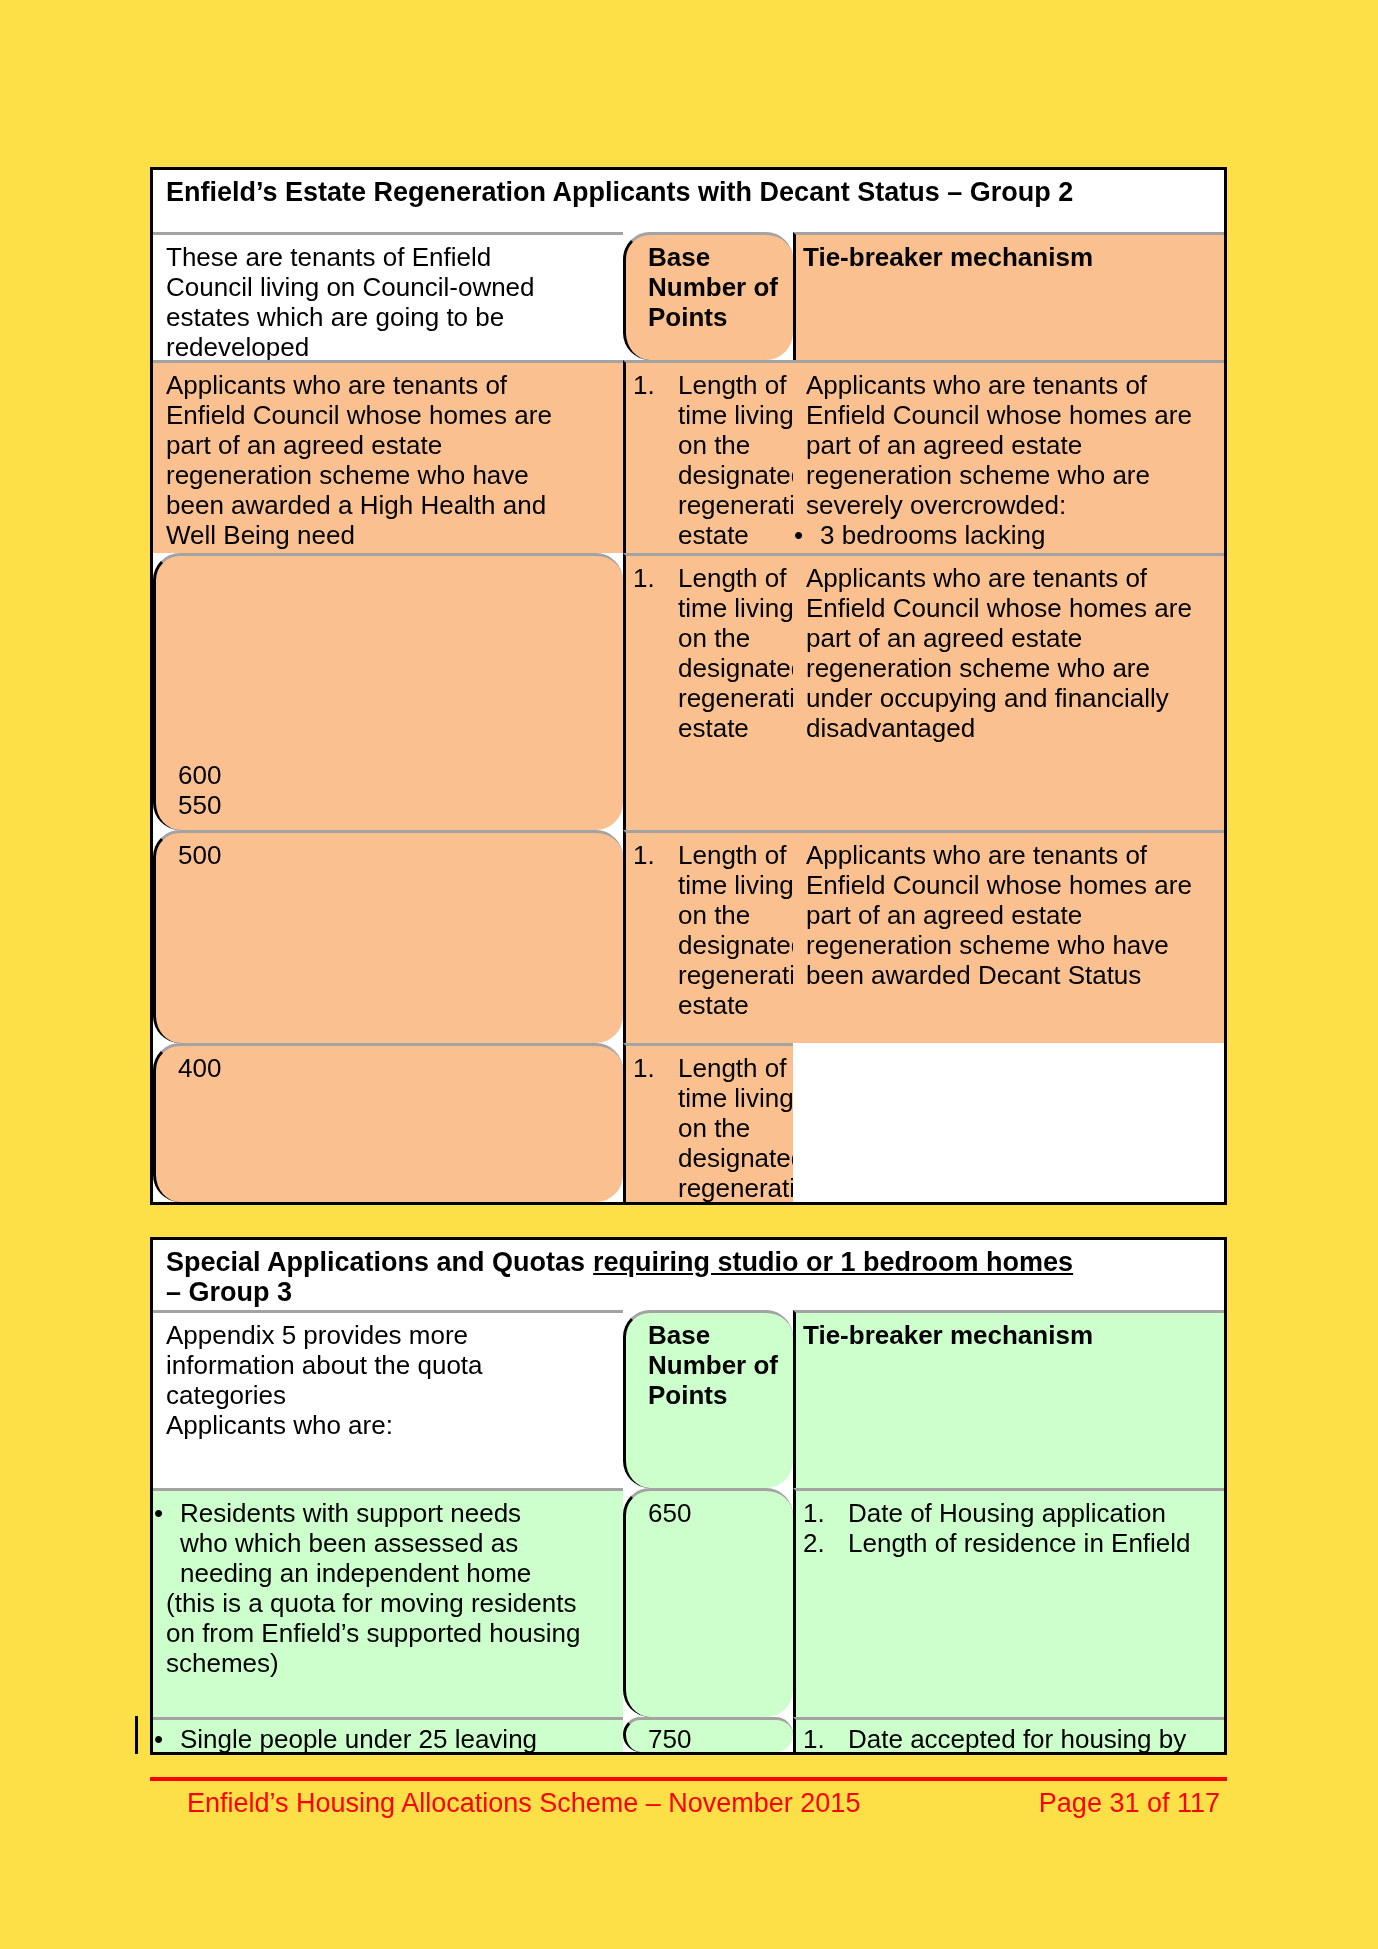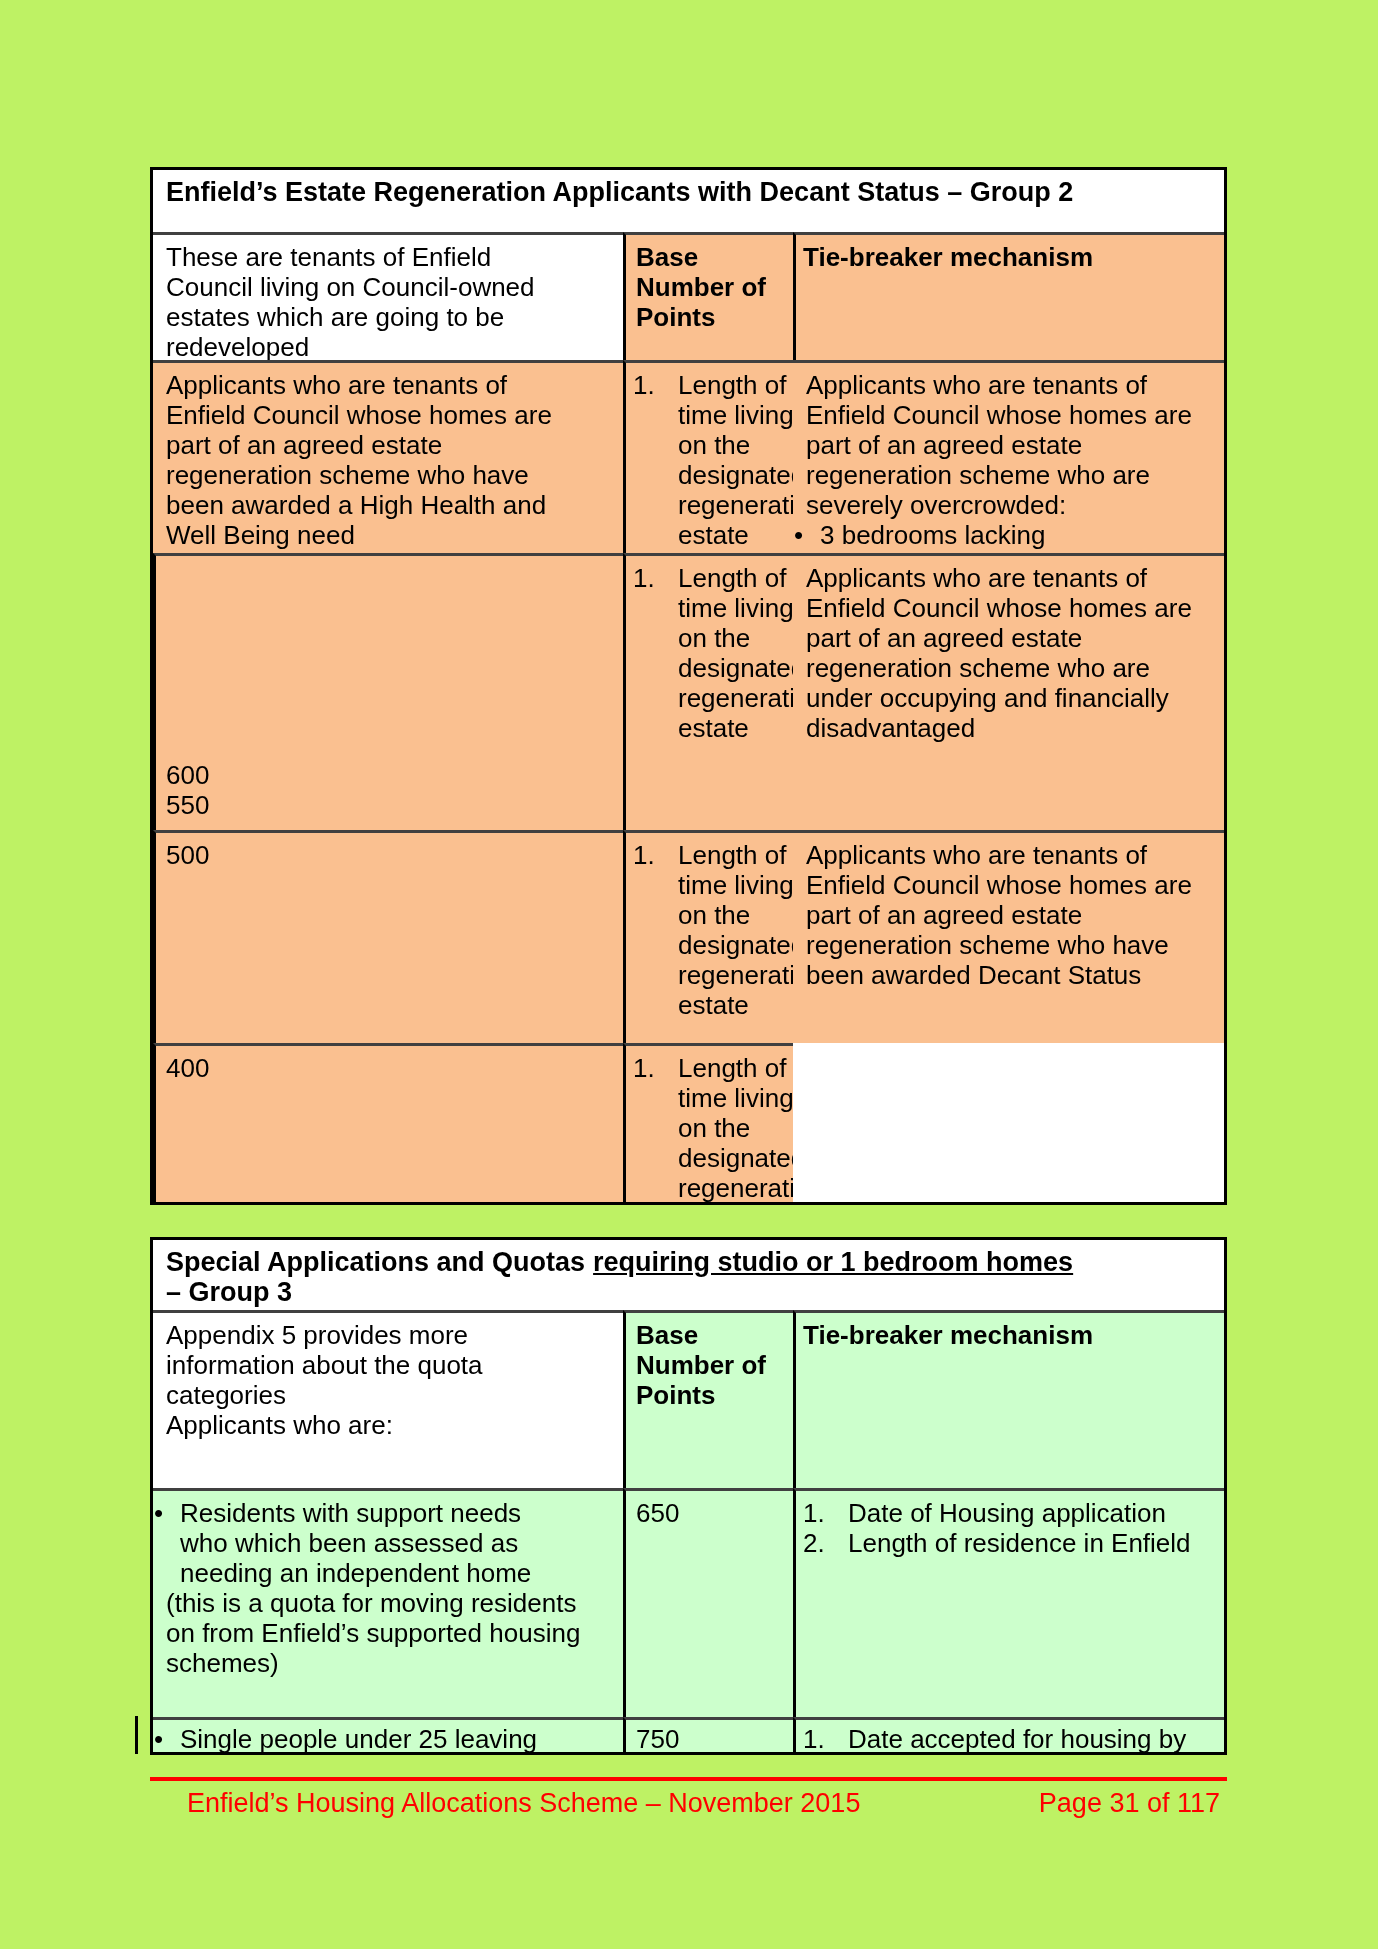--- a/index.html
+++ b/index.html
@@ -1,41 +1,41 @@
 <!DOCTYPE html>
 <html><head>
 <meta charset="utf-8">
 <style>
   html,body { margin:0; padding:0; background:#ffffff; }
   body { font-family: "Liberation Sans", sans-serif; color:#000; }
-  .page { position:relative; width:1378px; height:1949px; background:#bef264; overflow:hidden;
+  .page { position:relative; width:1378px; height:1949px; background:#fde047; overflow:hidden;
           font-size:26px; line-height:30px; }
 
   .tbl { position:absolute; left:150px; width:1077px; display:grid;
          grid-template-columns:470px 170px 431px; border:3px solid #000;
          box-sizing:border-box; background:#fff; }
   .t1 { top:167px; grid-template-rows:62px 128px 193px 277px 213px 159px; }
   .t2 { top:1237px; grid-template-rows:70px 178px 229px 35px; }
 
   .cell { box-sizing:border-box; overflow:hidden; padding:7px 10px 0 13px; }
-  .bt { border-top:3px solid #404040; }
+  .bt { border-top:3px solid #a3a3a3; }
   .bl { border-left:3px solid #000; }
   .span3 { grid-column:1 / -1; }
   .orange { background:#FAC090; }
   .green { background:#CCFFCC; }
   .bold { font-weight:bold; }
   .title-cell { font-weight:bold; font-size:27px; }
   .u { text-decoration:underline; }
   .t2-prefix { margin-right:8px; }
 
   .cell p { margin:0; }
   .desc1 { max-width:406px; }
   .desc2 { max-width:416px; }
 
-  .pts { padding-left:10px; }
+  .pts { padding-left:22px;border-radius:27px; }
   .pts-late { padding-top:197px; }
 
   .tie { padding-left:7px; padding-right:20px; }
   ol.nums { list-style:none; margin:0; padding:0; counter-reset:n; }
   ol.nums li { position:relative; padding-left:45px; max-width:399px; counter-increment:n; }
   ol.nums li .li-text { display:inline-block; max-width:354px; vertical-align:top; }
   ol.nums li::before { content:counter(n) "."; position:absolute; left:0; top:0; }
   ol.nums.spread li + li { margin-top:30px;font-style:italic; }
 
   ul.bullets { list-style:none; margin:0; padding:0; }

